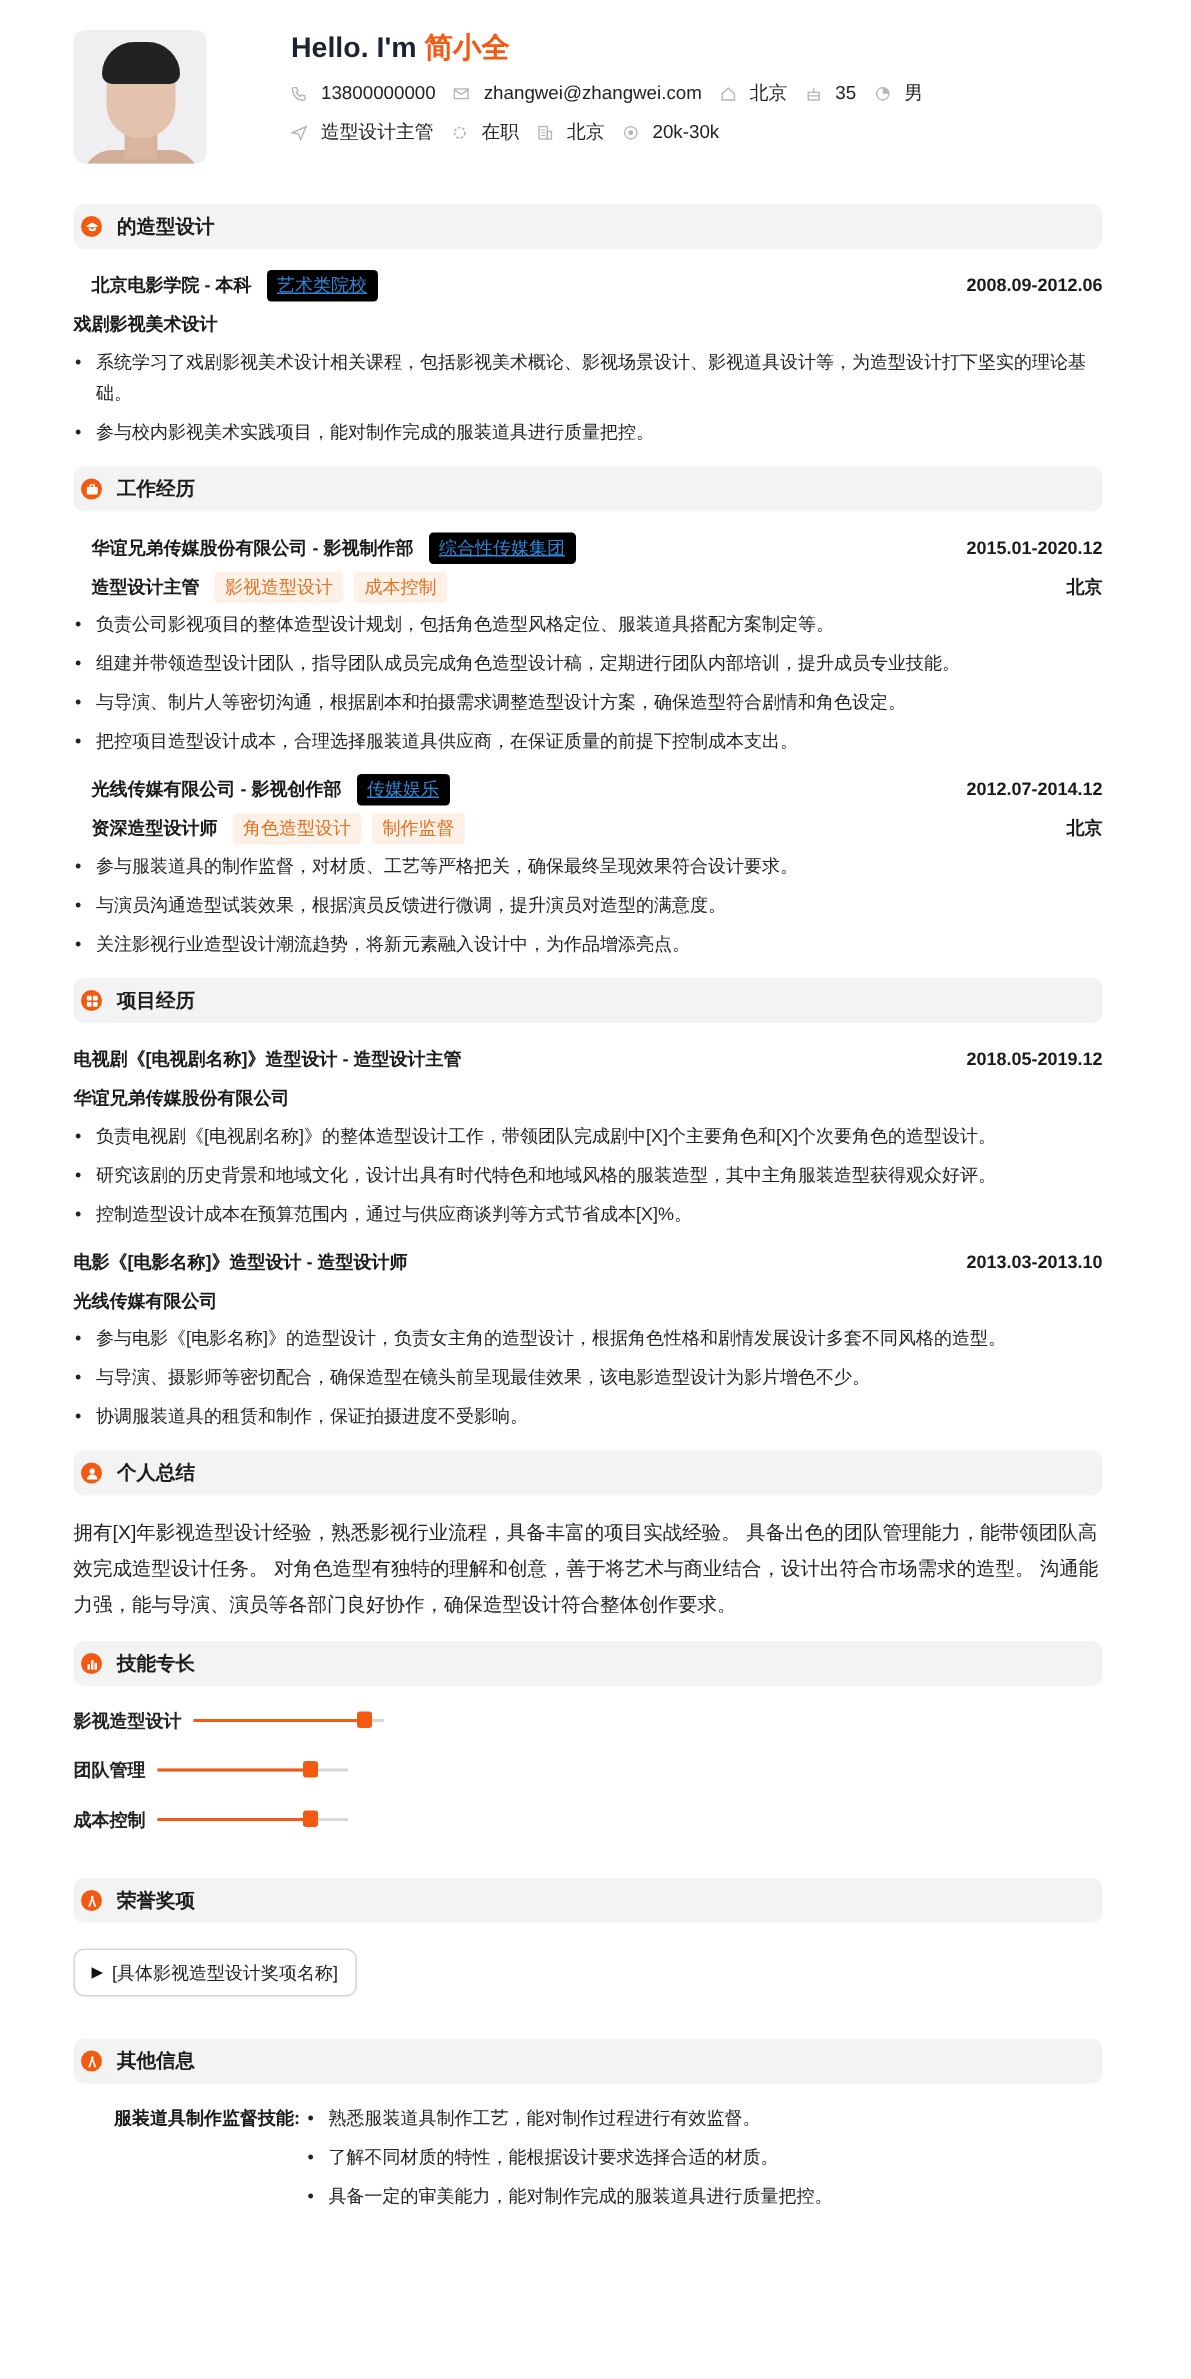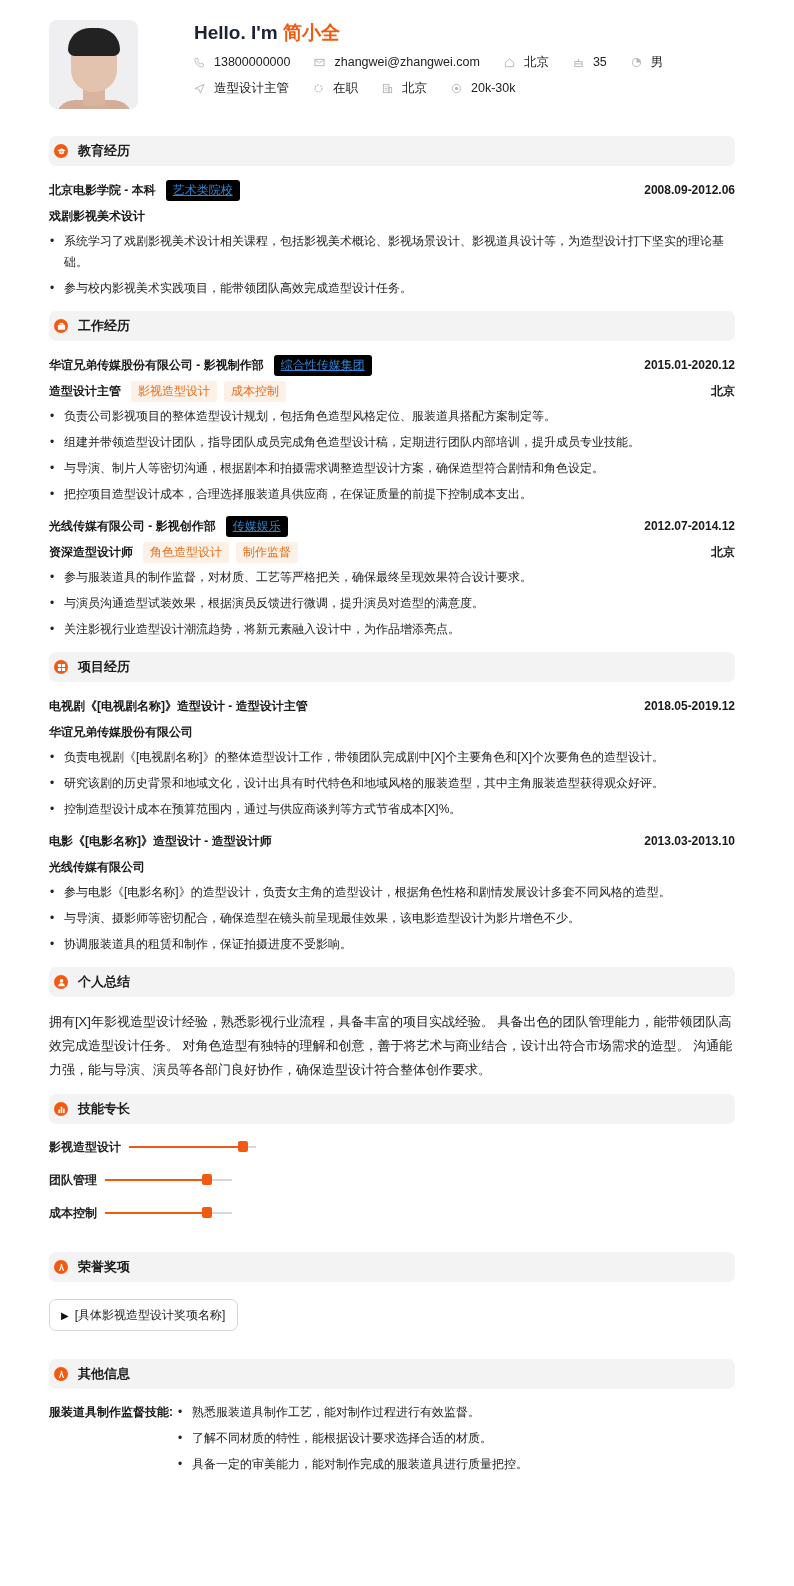--- a/index.html
+++ b/index.html
@@ -22,37 +22,37 @@
   }
   .avatar .head { position: absolute; left: 22px; top: 14px; width: 46px; height: 58px; border-radius: 23px 23px 22px 22px; background: #e3c3ad; }
   .avatar .hair { position: absolute; left: 19px; top: 8px; width: 52px; height: 28px; border-radius: 26px 26px 8px 8px; background: #222; }
   .avatar .neck { position: absolute; left: 34px; top: 66px; width: 22px; height: 20px; background: #d9b49e; }
   .avatar .shoulders { position: absolute; left: 6px; top: 80px; width: 78px; height: 20px; border-radius: 30px 30px 0 0; background: #d2ae99; }
   .header-info { margin-left: 24px; padding-top: 0; }
   .hello { font-size: 19px; font-weight: bold; color: #1d2233; height: 26px; line-height: 26px; }
   .hello .name { color: #f25a12; }
   .meta-row { display: flex; align-items: center; height: 20px; margin-top: 6px; font-size: 12.5px; color: #222; }
   .meta-row + .meta-row { margin-top: 6px; }
-  .meta-item { display: flex; align-items: center; margin-right: 24px; }
+  .meta-item { display: flex; align-items: center; margin-right: 12px; }
   .meta-icon { width: 11px; height: 11px; margin-right: 9px; color: #b5b5b5; display: inline-flex; align-items: center; justify-content: center; font-size: 10px; }
 
   
   .section-head {
     height: 30px; background: #f3f3f3; border-radius: 7px; display: flex; align-items: center; padding-left: 5px;
     margin-bottom: 13px;
   }
   .sec-icon {
     width: 14px; height: 14px; border-radius: 50%; background: #f25a12; margin-right: 10px; flex: none;
     display: flex; align-items: center; justify-content: center; color: #fff; font-size: 8px; font-weight: bold;
   }
   .sec-title { font-size: 13px; font-weight: bold; color: #1d1d1d; }
   .section { margin-bottom: 12px; }
 
   .row { display: flex; align-items: center; justify-content: space-between; height: 22px; margin-bottom: 4px; }
-  .row-left { display: flex; align-items: center; }
+  .row-left { display: flex; align-items: center; margin-left: 12px; }
   .strong { font-weight: bold; font-size: 12px; color: #1a1a1a; }
   .date { font-weight: bold; font-size: 12px; color: #1a1a1a; }
   .tag-blue { background: #000000; color: #2f86d6; border-radius: 3px; padding: 2px 7px; margin-left: 10px; font-size: 12px; text-decoration: underline; }
   .tag-orange { background: #fdf0e6; color: #e2701f; border-radius: 3px; padding: 2px 7px; margin-left: 7px; font-size: 12px; }
   .tag-orange.first { margin-left: 10px; }
 
   ul.bullets { list-style: none; margin-top: 2px; }
   ul.bullets li { position: relative; padding-left: 15px; font-size: 12px; line-height: 21px; margin-bottom: 5px; color: #222; }
   ul.bullets li::before { content: "•"; position: absolute; left: 1px; top: 0; color: #222; }
 
@@ -68,21 +68,21 @@
   .thumb { position: absolute; top: -5px; width: 10px; height: 11px; background: #f25a12; border-radius: 2px; margin-left: -5px; }
 
   
   .award {
     display: inline-flex; align-items: center; height: 32px; border: 1px solid #d6d6d6; border-radius: 7px;
     padding: 0 12px 0 11px; margin-top: 4px; margin-bottom: 16px; font-size: 12px; color: #222; background: #fff;
   }
   .award .tri { font-size: 10px; margin-right: 6px; color: #111; }
 
   
-  .other { display: flex; margin-top: 2px; }
+  .other { display: flex; margin-top: 2px; margin-left: 27px; }
   .other-label { font-weight: bold; font-size: 12px; width: 128px; line-height: 21px; flex: none; color: #1a1a1a; }
   .other ul.bullets { margin-top: 0; }
 </style>
 </head>
 <body>
 
 <div class="page">
 
   <div class="header">
     <div class="avatar">
@@ -178,36 +178,36 @@
     </div>
   </div>
 
   <div class="section">
     <div class="section-head">
       <span class="sec-icon">
           <svg width="9" height="9" viewBox="0 0 10 10">
             <path d="M5 1.5L9.5 4 5 6.5.5 4z M2.5 5v2.2c1.5 1 3.5 1 5 0V5" fill="#fff"></path>
           </svg>
         </span>
-      <span class="sec-title">教育经历</span>
+      <span class="sec-title">的造型设计</span>
     </div>
     <div class="entry">
       <div class="row">
         <div class="row-left">
           <span class="strong">北京电影学院 - 本科</span>
           <span class="tag-blue">艺术类院校</span>
         </div>
         <span class="date">2008.09-2012.06</span>
       </div>
       <div class="row">
           <span class="strong">戏剧影视美术设计</span>
         </div>
       <ul class="bullets">
         <li>系统学习了戏剧影视美术设计相关课程，包括影视美术概论、影视场景设计、影视道具设计等，为造型设计打下坚实的理论基础。</li>
-        <li>参与校内影视美术实践项目，能带领团队高效完成造型设计任务。</li>
+        <li>参与校内影视美术实践项目，能对制作完成的服装道具进行质量把控。</li>
       </ul>
     </div>
   </div>
 
   <div class="section">
     <div class="section-head">
       <span class="sec-icon">
           <svg width="9" height="9" viewBox="0 0 10 10">
             <rect x="1" y="3" width="8" height="5.5" rx="1" fill="#fff"></rect>
             <rect x="3.5" y="1.5" width="3" height="2" fill="none" stroke="#fff" stroke-width="1"></rect>

